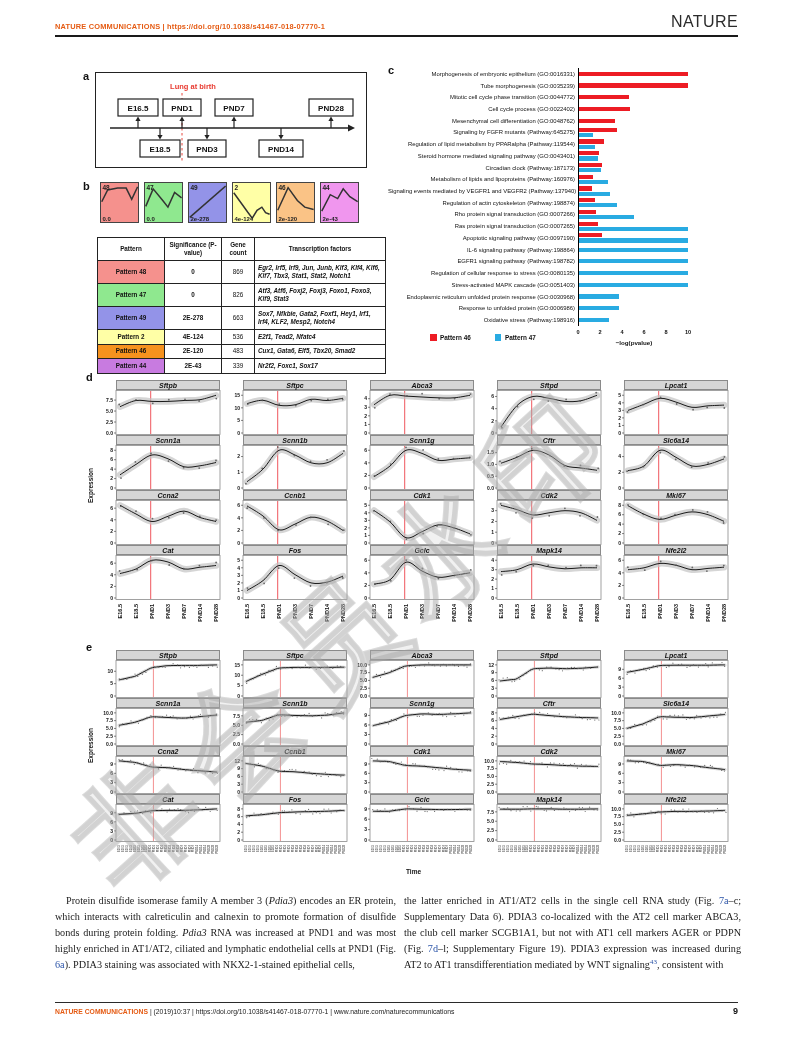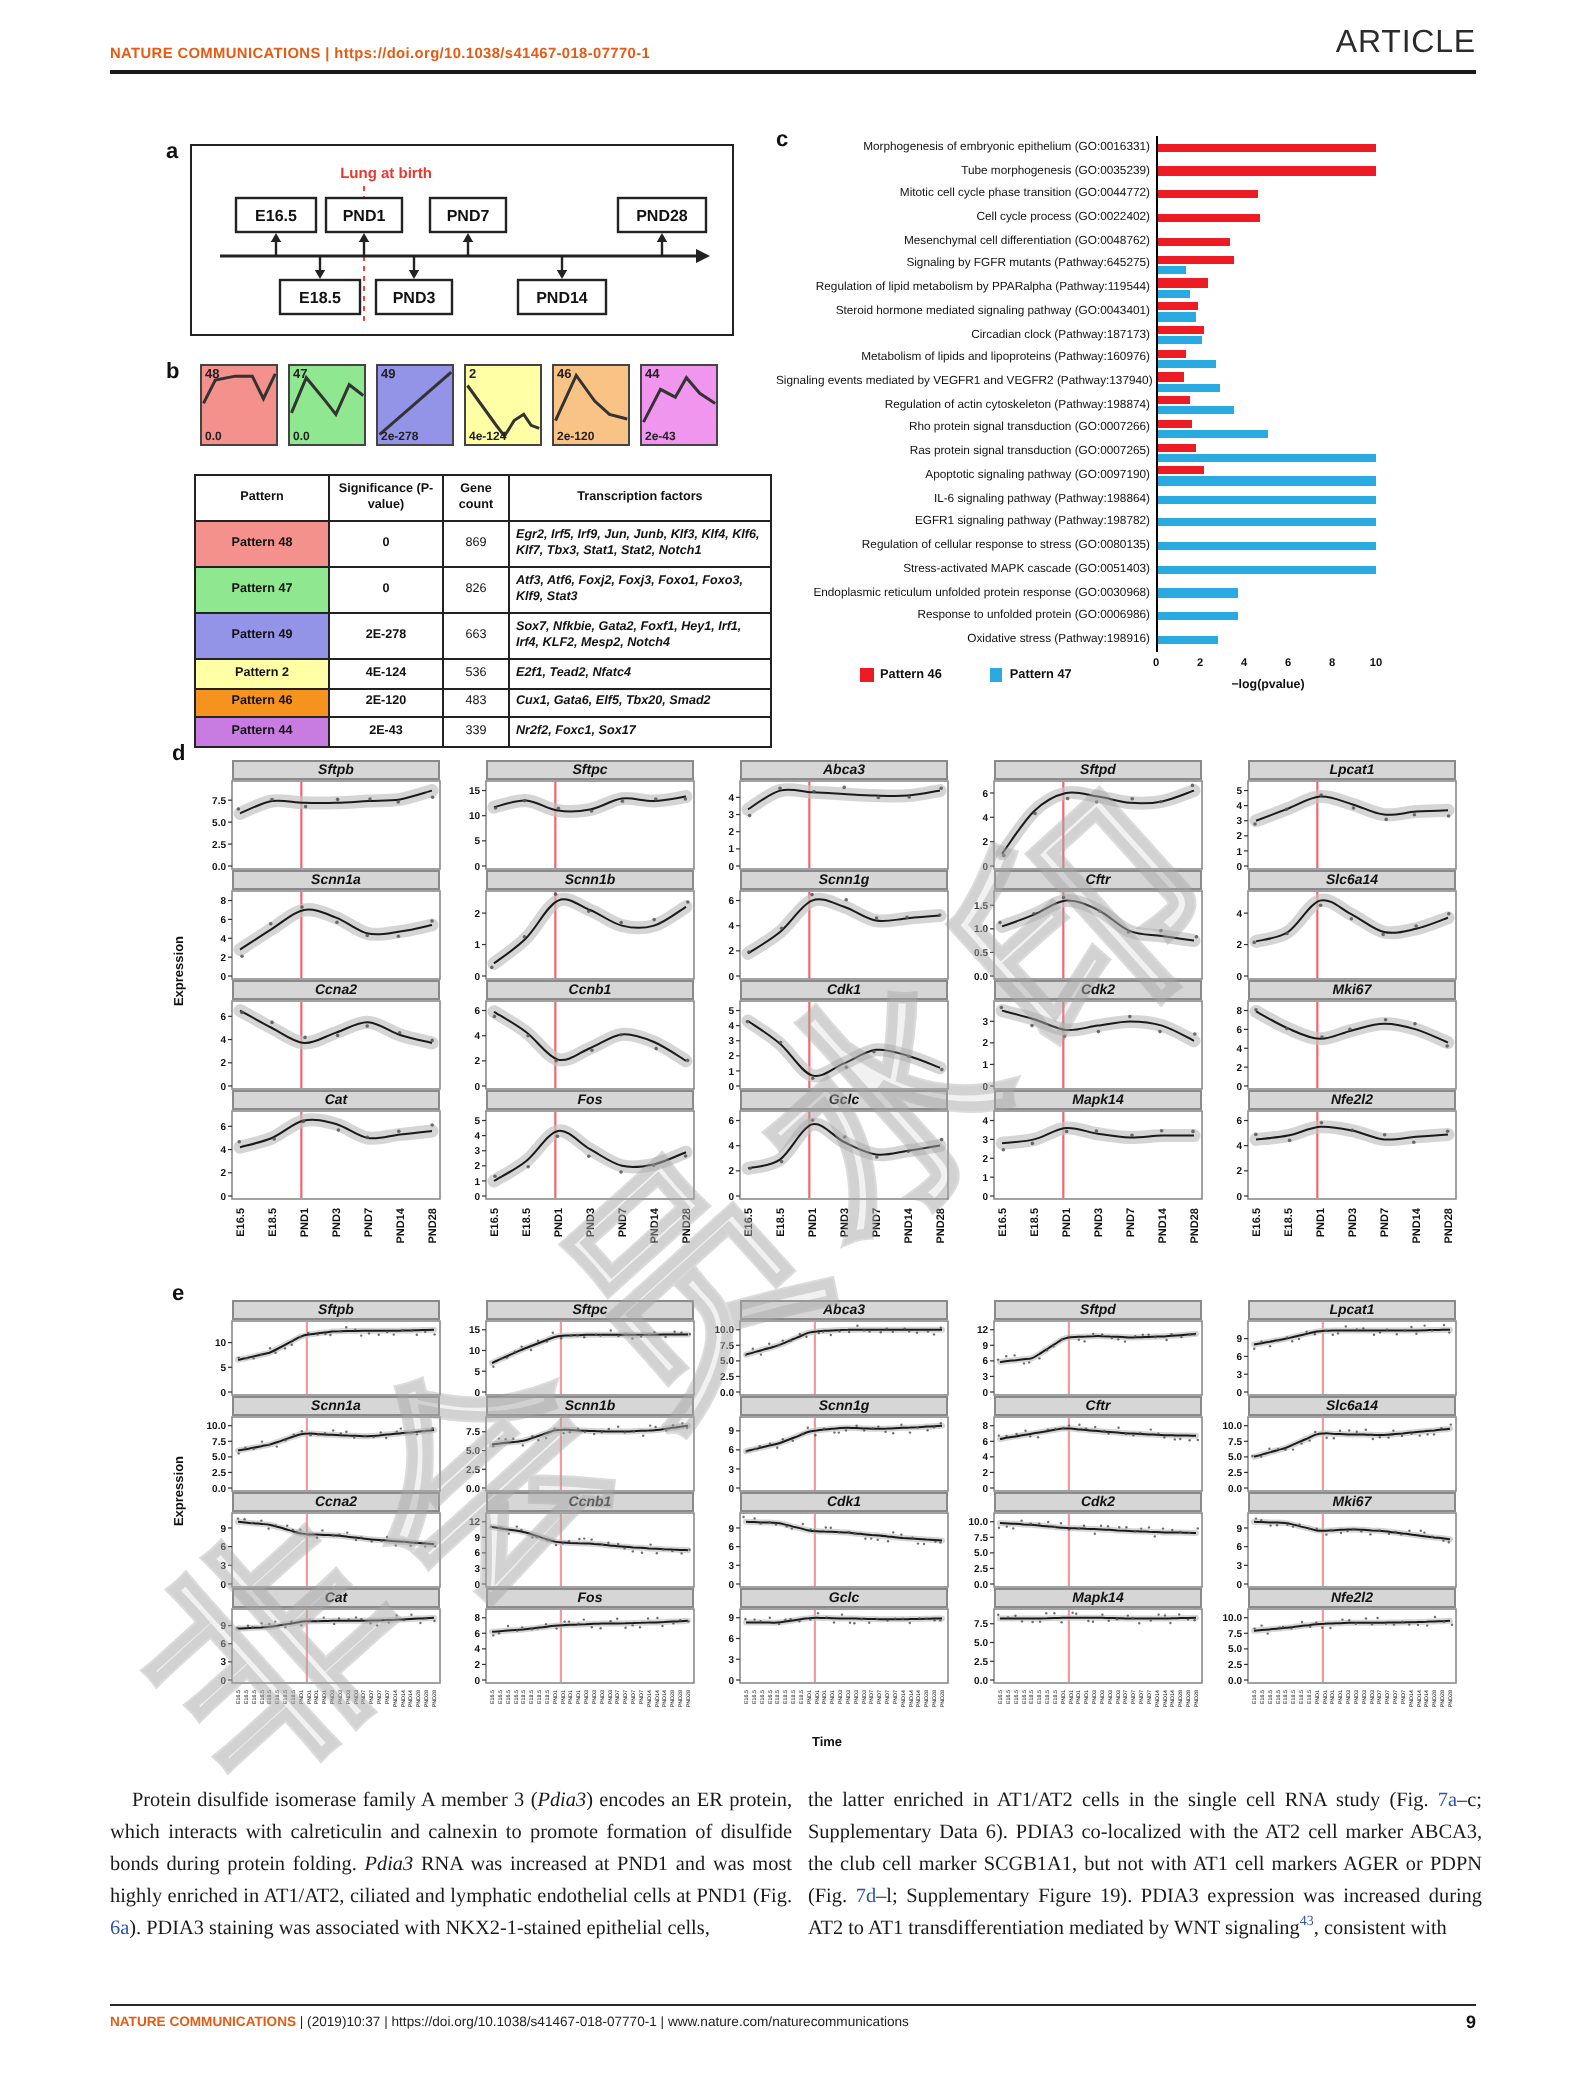--- a/index.html
+++ b/index.html
@@ -84,21 +84,21 @@
   .ftr{position:absolute;left:55px;top:1008px;width:683px;font-size:6.8px;color:#222;}
   .ftr-brand{color:#e55b13;font-weight:bold;}
   .ftr-page{position:absolute;right:55px;top:1006px;font-size:9px;font-weight:bold;color:#111;}
 </style>
 </head>
 <body>
 
 <div class="page">
 
   <div class="hdr-journal">NATURE COMMUNICATIONS | https://doi.org/10.1038/s41467-018-07770-1</div>
-  <div class="hdr-article">ARTICLE</div>
+  <div class="hdr-article">NATURE</div>
   <div class="hdr-rule"></div>
 
   <div class="plabel" style="left:83px;top:70px;">a</div>
   <div id="panel-a-box"><svg width="269" height="93" viewBox="0 0 269 93">
         <line x1="86" y1="20" x2="86" y2="88" stroke="#e8493f" stroke-width="1" stroke-dasharray="2.5,2.5"></line>
         <text x="97" y="16" text-anchor="middle" fill="#e8392f" font-size="7.5" font-weight="bold">Lung at birth</text>
         <line x1="14" y1="55" x2="252" y2="55" stroke="#222" stroke-width="1.4"></line>
         <polygon points="252,51.5 252,58.5 259,55" fill="#222"></polygon>
         <line x1="42" y1="55" x2="42" y2="48" stroke="#222" stroke-width="1.2"></line>
         <polygon points="39.4,48 44.6,48 42,43.5" fill="#222"></polygon>

